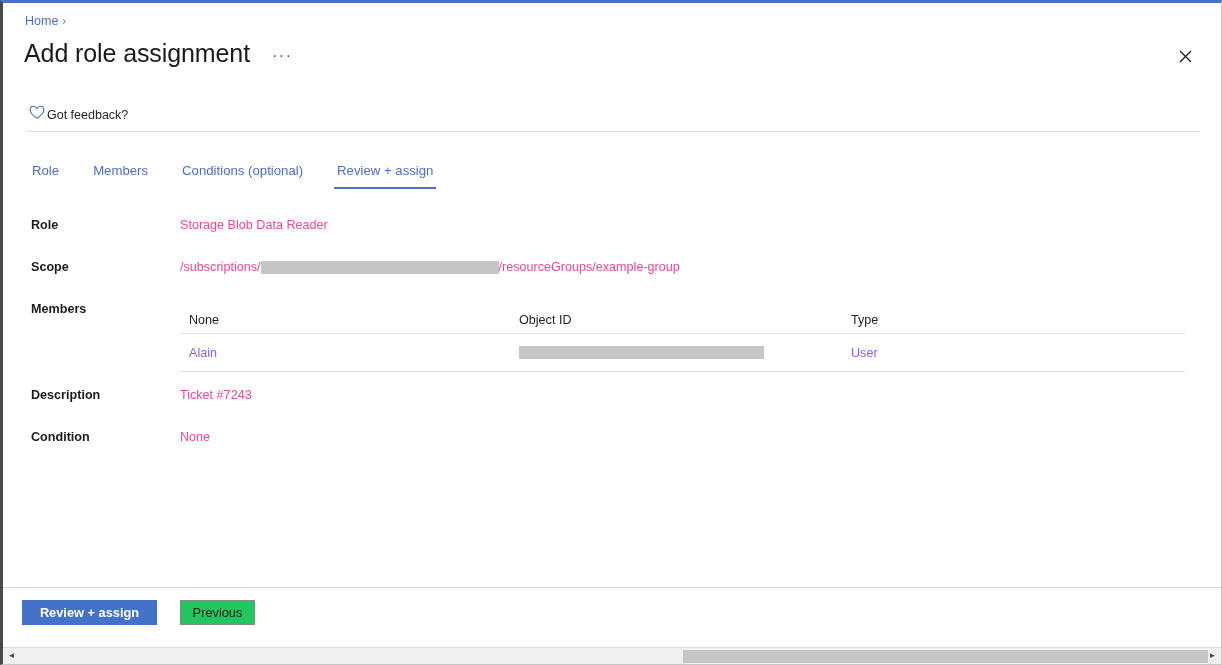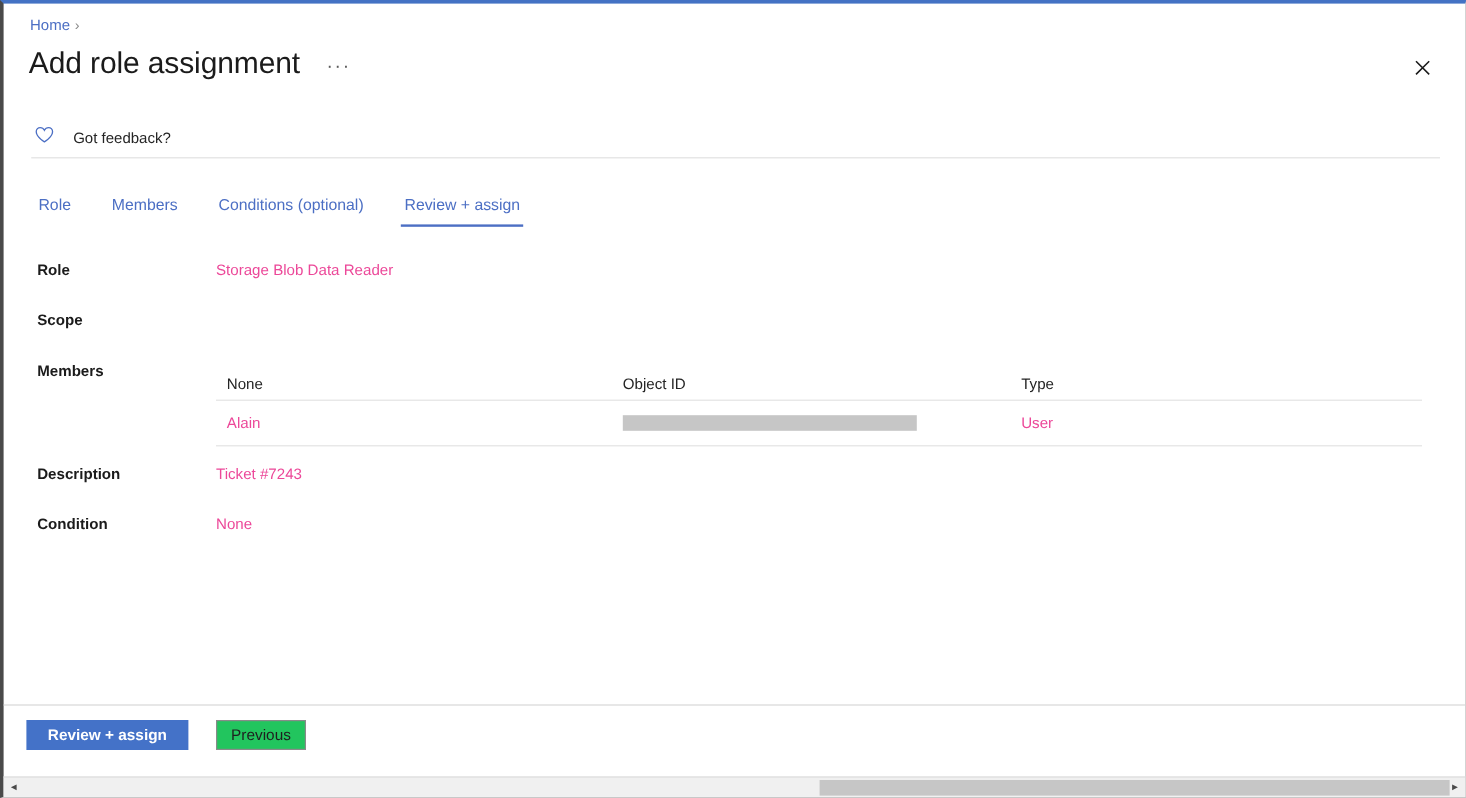--- a/index.html
+++ b/index.html
@@ -75,21 +75,21 @@
   }
   .close-btn svg { display: block; }
 
   
   .feedback {
     position: absolute;
     left: 26px;
     top: 102px;
     display: flex;
     align-items: center;
-    gap: 16px;
+    gap: 2px;
     cursor: pointer;
   }
   .feedback .heart { display: block; }
   .feedback .fb-label {
     font-size: 12.5px;
     color: #252525;
   }
 
   .hr-top {
     position: absolute;
@@ -176,21 +176,21 @@
     align-items: center;
     font-size: 12.6px;
   }
   .mt-head {
     height: 28px;
     color: #242424;
     border-bottom: 1px solid #e3e3e3;
   }
   .mt-row {
     height: 38px;
-    color: #ec4899;
+    color: #8b5cf6;
     border-bottom: 1px solid #e3e3e3;
   }
   .col-name { width: 332px; flex: 0 0 332px; padding-left: 9px; }
   .col-oid  { width: 330px; flex: 0 0 330px; padding-left: 7px; display:flex; align-items:center; }
   .col-type { flex: 1 1 auto; padding-left: 9px; }
   .redact-oid { width: 245px; }
 
   
   .hr-footer {
     position: absolute;
@@ -305,20 +305,25 @@
     <div class="tab active">Review + assign</div>
   </div>
 
   <div class="field row-role">
     <span class="lbl">Role</span>
     <span class="val">Storage Blob Data Reader</span>
   </div>
 
   <div class="field row-scope">
     <span class="lbl">Scope</span>
+    <span class="val">
+      <span>/subscriptions/</span>
+      <span class="redact redact-scope"></span>
+      <span>/resourceGroups/example-group</span>
+    </span>
   </div>
 
   <div class="field row-members-label">
     <span class="lbl">Members</span>
   </div>
 
   <div class="members-table">
     <div class="mt-head">
       <div class="col-name">None</div>
       <div class="col-oid">Object ID</div>

